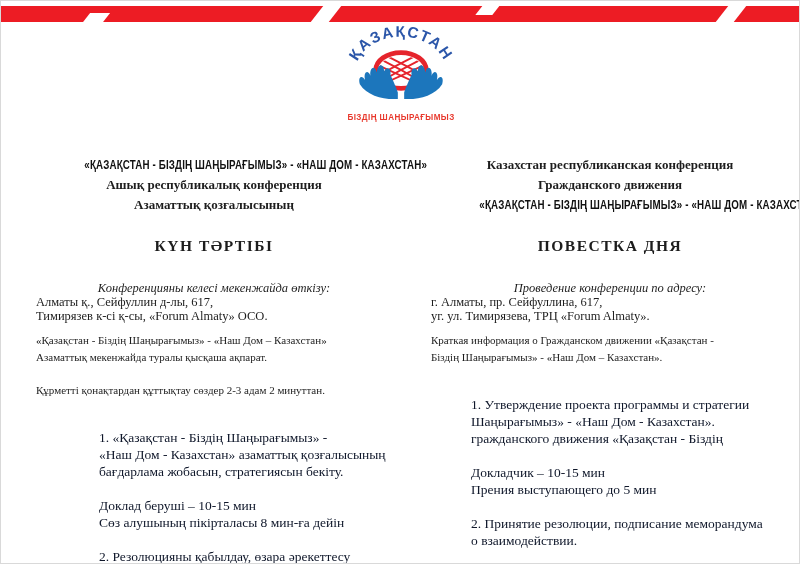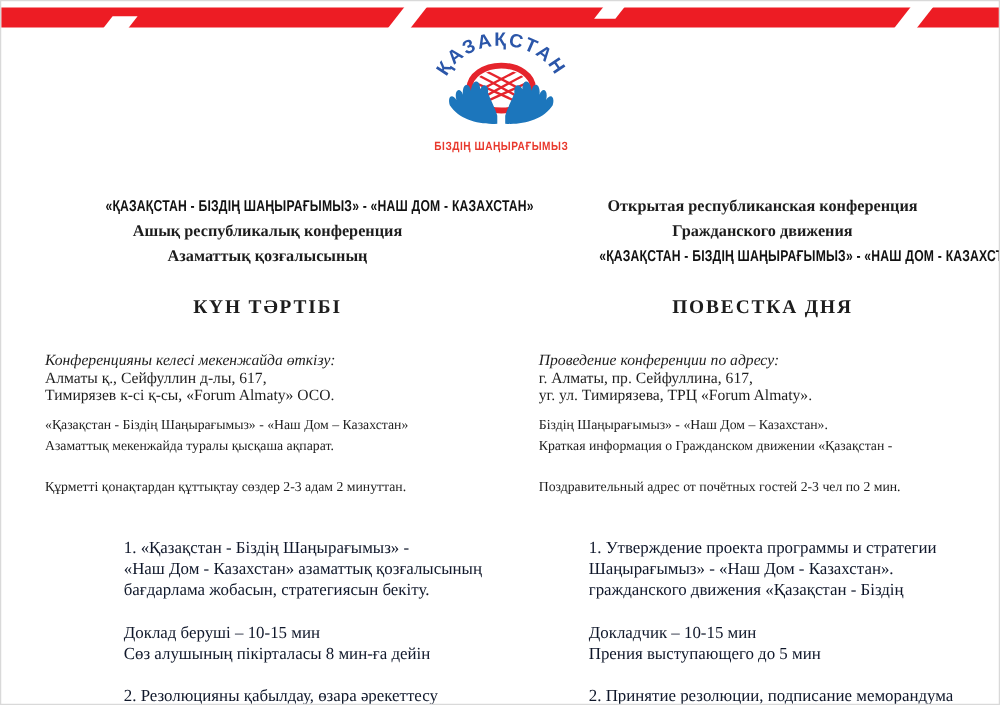--- a/index.html
+++ b/index.html
@@ -29,21 +29,21 @@
   .col-right{left:430px;width:358px;}
   .hdr{text-align:center;font-weight:bold;}
   .hdr-line{height:20px;font-size:13px;}
   .cond{
     display:inline-block;transform:scaleX(0.78);transform-origin:50% 50%;white-space:nowrap;
     font-family:"Liberation Sans","DejaVu Sans",sans-serif;font-weight:700;
     font-size:12.5px;letter-spacing:0.2px;color:#111;
   }
   .doc-title{text-align:center;font-weight:bold;font-size:15.5px;letter-spacing:1.5px;margin-top:20px;height:20px;}
   .address{margin-top:24px;font-size:12.5px;line-height:14px;}
-  .addr-intro{font-style:italic;}
+  .addr-intro{font-style:italic;text-align:center;}
   .para{margin-top:9px;font-size:11px;line-height:17px;}
   .para-2{margin-top:16px;}
   .agenda{margin-top:30px;color:#0f172a;font-size:13.5px;line-height:17px;}
   .col-left .agenda{margin-left:63px;}
   .col-right .agenda{margin-left:40px;}
   .agenda .gap{height:17px;}
 </style>
 </head>
 <body>
 
@@ -119,35 +119,34 @@
       <div>Доклад беруші – 10-15 мин</div>
       <div>Сөз алушының пікірталасы 8 мин-ға дейін</div>
       <div class="gap"></div>
       <div>2. Резолюцияны қабылдау, өзара әрекеттесу</div>
       <div>туралы меморандумға қол қою..</div>
     </div>
   </div>
 
   <div class="col col-right">
     <div class="hdr">
-      <div class="hdr-line">Открытая республиканская конференция</div>
+      <div class="hdr-line">Казахстан республиканская конференция</div>
       <div class="hdr-line">Гражданского движения</div>
       <div class="hdr-line"><span class="cond">«ҚАЗАҚСТАН - БІЗДІҢ ШАҢЫРАҒЫМЫЗ» - «НАШ ДОМ - КАЗАХСТАН»</span></div>
     </div>
     <div class="doc-title">ПОВЕСТКА ДНЯ</div>
     <div class="address">
       <div class="addr-intro">Проведение конференции по адресу:</div>
       <div>г. Алматы, пр. Сейфуллина, 617,</div>
       <div>уг. ул. Тимирязева, ТРЦ «Forum Almaty».</div>
     </div>
     <div class="para">
+      <div>Краткая информация о Гражданском движении «Қазақстан -</div>
       <div>Біздің Шаңырағымыз» - «Наш Дом – Казахстан».</div>
-      <div>Краткая информация о Гражданском движении «Қазақстан -</div>
     </div>
-    <div class="para para-2">Поздравительный адрес от почётных гостей 2-3 чел по 2 мин.</div>
     <div class="agenda">
       <div>1. Утверждение проекта программы и стратегии</div>
       <div>Шаңырағымыз» - «Наш Дом - Казахстан».</div>
       <div>гражданского движения «Қазақстан - Біздің</div>
       <div class="gap"></div>
       <div>Докладчик – 10-15 мин</div>
       <div>Прения выступающего до 5 мин</div>
       <div class="gap"></div>
       <div>2. Принятие резолюции, подписание меморандума</div>
       <div>о взаимодействии.</div>

